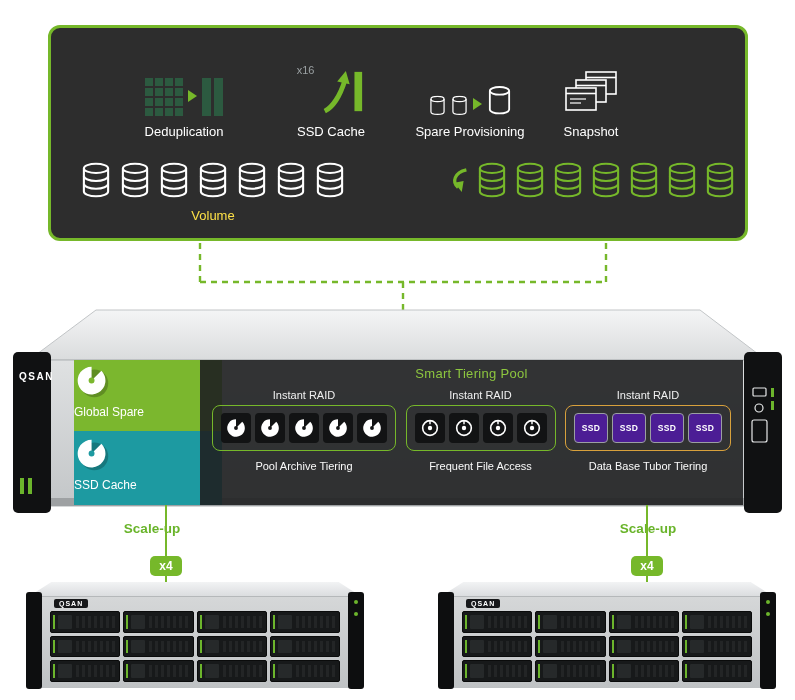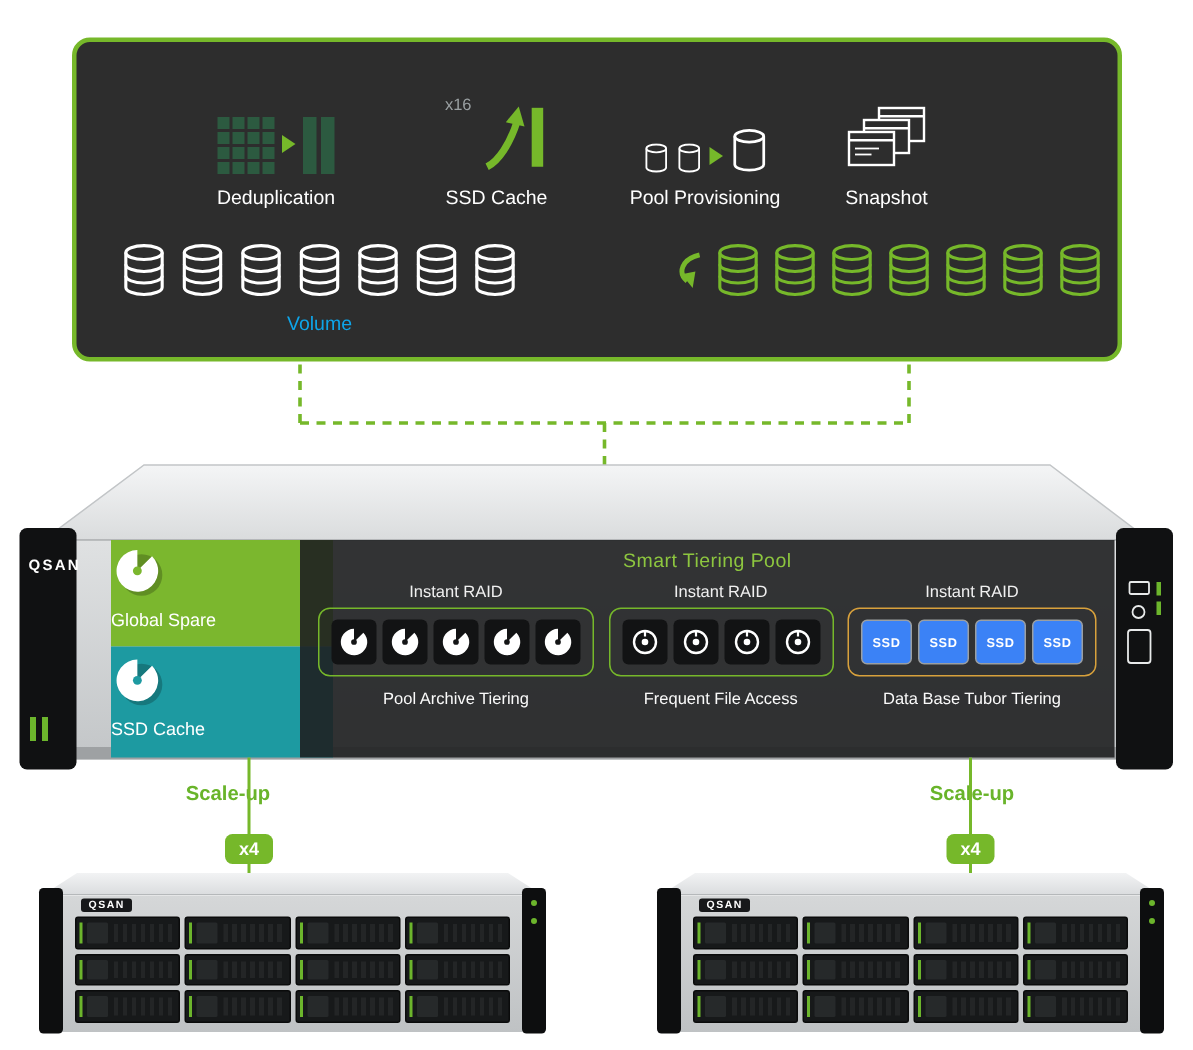--- a/index.html
+++ b/index.html
@@ -36,21 +36,21 @@
   .icon-area.thin .tri{margin-bottom:6px}
 
   .snap-svg{width:54px;height:46px}
 
   .vol-row{position:absolute;left:30px;top:134px;display:flex;gap:9px}
   .dbsvg{width:30px;height:37px;display:block}
   .db{display:block}
   .db.white{color:#fff}
   .db.green{color:var(--green)}
   .vol-label{position:absolute;left:30px;top:180px;width:264px;text-align:center;
-             color:#0ea5e9;font-size:13px}
+             color:#fde047;font-size:13px}
   .iscsi-row{position:absolute;left:396px;top:134px;display:flex;align-items:center;gap:6px}
   .iscsi-arrow{width:24px;height:28px}
   .cyl-strip{display:flex;gap:8px}
   .iscsi-label{position:absolute;left:426px;top:180px;width:258px;text-align:center;
                color:var(--green);font-size:13px;font-weight:bold}
 
   
   .connectors{position:absolute;left:0;top:0;pointer-events:none}
 
   
@@ -67,21 +67,21 @@
   .pool-title{text-align:center;color:var(--lgreen);font-size:13px;font-weight:normal;letter-spacing:.3px}
   .tiers{display:flex;justify-content:space-between;padding:8px 12px 0}
   .tier{text-align:center}
   .raid-label{color:#f0f0f0;font-size:11px;margin-bottom:4px}
   .disk-box{display:flex;gap:4px;border:1.5px solid var(--green);border-radius:8px;
             padding:7px 8px;justify-content:center}
   .tier.amber .disk-box{border-color:var(--amber)}
   .tile{width:30px;height:30px;background:#121314;border-radius:4px;
         display:flex;align-items:center;justify-content:center}
   .tilesvg{width:22px;height:22px;display:block}
-  .tile.ssd{width:34px;background:#3b82f6;border:1px solid #9b9fa2}
+  .tile.ssd{width:34px;background:#4c1d95;border:1px solid #9b9fa2}
   .tile.ssd b{color:#fff;font-size:8.5px;letter-spacing:.4px}
   .caption{color:#fafafa;font-size:11px;margin-top:9px}
 
   
   .scale-label{position:absolute;width:120px;text-align:center;color:#69b42a;
                font-size:13.5px;font-weight:bold}
   .sl-left{left:92px;top:521px}.sl-right{left:588px;top:521px}
   .vline{position:absolute;width:2px;background:var(--green)}
   .vl-left{left:165px;top:505px;height:80px}
   .vl-right{left:646px;top:505px;height:80px}
@@ -202,21 +202,21 @@
             <use href="#icon-cyl"></use>
           </svg>
         <svg class="cyl s" viewBox="0 0 22 26">
             <use href="#icon-cyl"></use>
           </svg>
         <i class="tri"></i>
         <svg class="cyl b" viewBox="0 0 22 26">
             <use href="#icon-cyl"></use>
           </svg>
       </div>
-      <div class="f-label">Pool Provisioning</div>
+      <div class="f-label">Spare Provisioning</div>
     </div>
 
     <div class="feature f-snap">
       <div class="icon-area">
         <svg class="snap-svg" viewBox="0 0 54 46">
             <use href="#icon-snapshot"></use>
           </svg>
       </div>
       <div class="f-label">Snapshot</div>
     </div>

